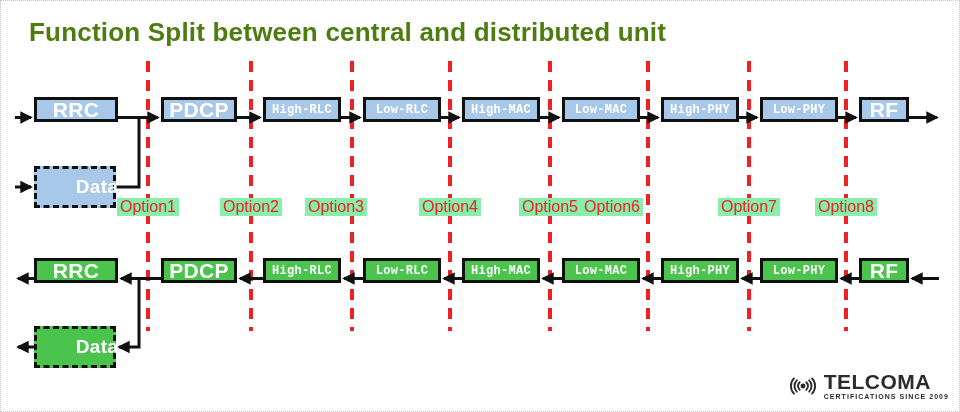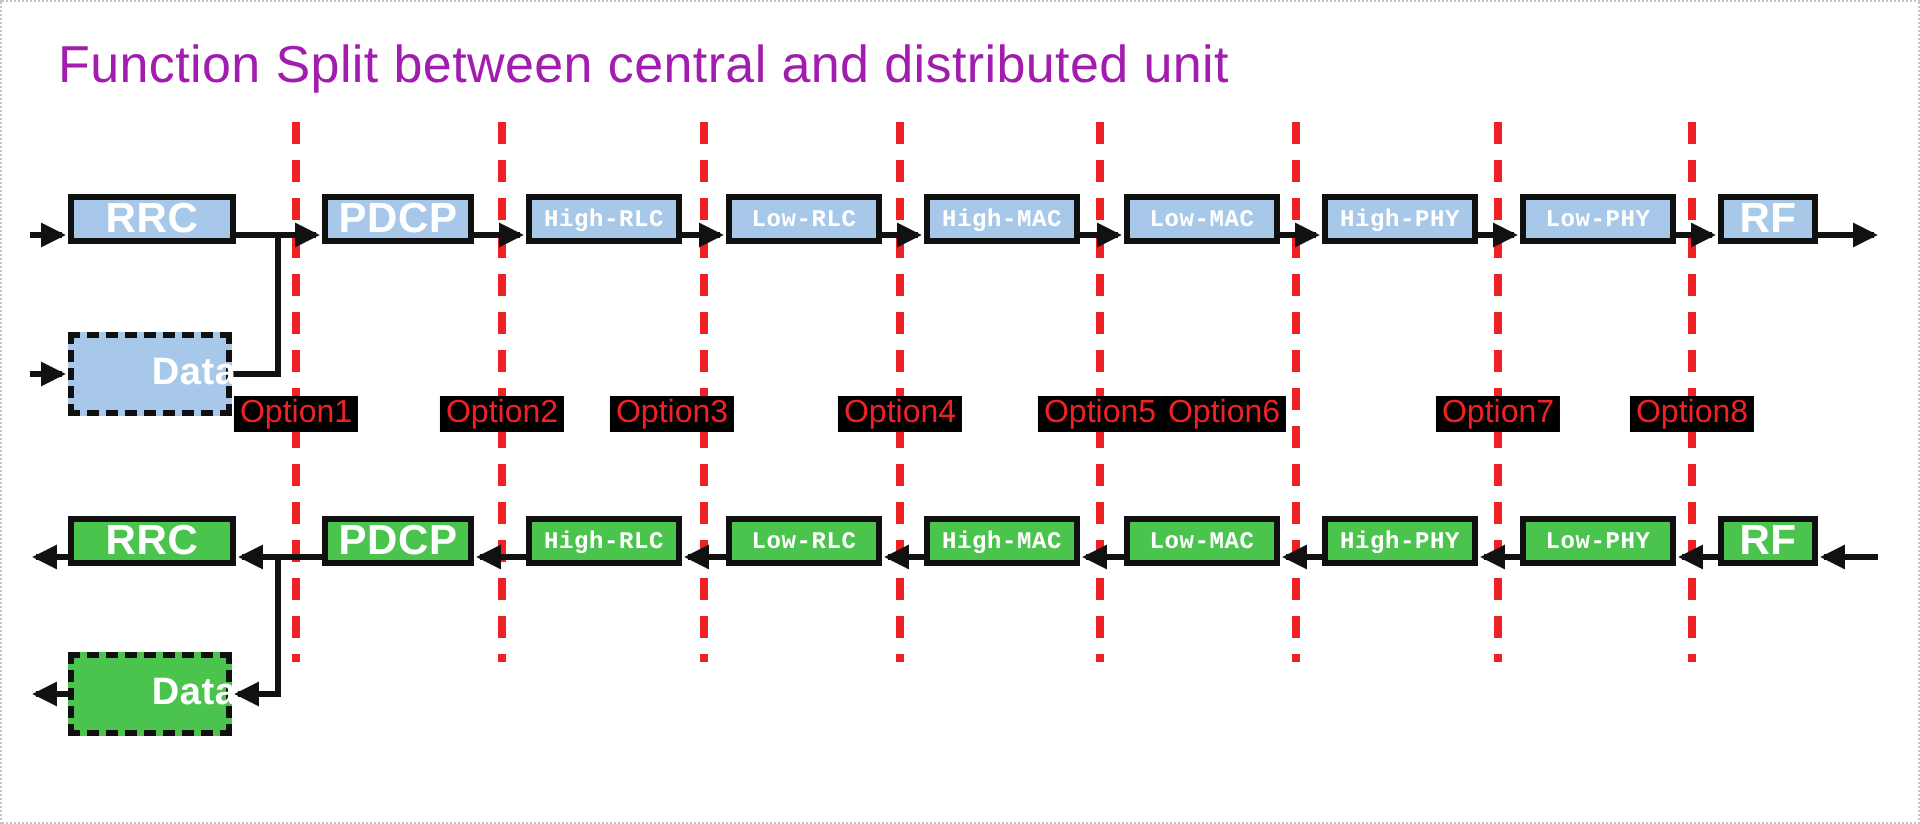--- a/index.html
+++ b/index.html
@@ -2,41 +2,41 @@
 <html><head>
 <meta charset="utf-8">
 <style>
   html,body{margin:0;padding:0;background:#fff;}
   .stage{
     position:relative;width:960px;height:412px;background:#ffffff;
     box-sizing:border-box;border:1px dotted #c4c4c4;overflow:hidden;
     font-family:"Liberation Sans",sans-serif;
   }
   .title{
-    position:absolute;left:28px;top:16px;font-size:26px;font-weight:400;
-    color:#a21caf;letter-spacing:0.2px;
+    position:absolute;left:28px;top:16px;font-size:26px;font-weight:700;
+    color:#4d7c0f;letter-spacing:0.2px;
   }
   .split-line{
     position:absolute;top:60px;height:270px;width:4px;z-index:1;
     background:repeating-linear-gradient(to bottom,#ee2125 0px,#ee2125 11px,transparent 11px,transparent 19px);
   }
   .connectors{position:absolute;left:0;top:0;z-index:2;}
   .box{
     position:absolute;height:25px;box-sizing:border-box;border:3px solid #101010;
     display:flex;align-items:center;justify-content:center;
     color:#ffffff;font-weight:700;z-index:3;letter-spacing:0.3px;
   }
   .blue{background:#a7c8e9;}
   .green{background:#4bc44d;}
   .lg{font-size:21px;}
   .sm{font-size:12px;font-family:Liberation Mono, monospace;}
   .databox{height:42px;border-style:dashed;border-width:3px;font-size:19px;padding-left:44px;}
   .option-label{
     position:absolute;top:197px;transform:translateX(-50%);z-index:3;
-    color:#ee2125;font-size:16px;background:#000000;padding:0 3px;white-space:nowrap;
+    color:#ee2125;font-size:16px;background:#86efac;padding:0 3px;white-space:nowrap;
   }
   .logo{
     position:absolute;right:10px;bottom:10px;z-index:3;display:flex;align-items:center;gap:2px;
   }
   .logo-text{display:flex;flex-direction:column;align-items:flex-start;}
   .logo-brand{font-size:21px;font-weight:700;color:#2e2a2b;letter-spacing:0.5px;line-height:20px;}
   .logo-tagline{font-size:7px;font-weight:700;color:#2e2a2b;letter-spacing:1.05px;margin-top:1px;}
 </style>
 </head>
 <body>
@@ -114,14 +114,31 @@
   <div class="box green lg" style="left:160px;top:257px;width:76px">PDCP</div>
   <div class="box green sm" style="left:262px;top:257px;width:78px">High-RLC</div>
   <div class="box green sm" style="left:362px;top:257px;width:78px">Low-RLC</div>
   <div class="box green sm" style="left:461px;top:257px;width:78px">High-MAC</div>
   <div class="box green sm" style="left:561px;top:257px;width:78px">Low-MAC</div>
   <div class="box green sm" style="left:660px;top:257px;width:78px">High-PHY</div>
   <div class="box green sm" style="left:759px;top:257px;width:78px">Low-PHY</div>
   <div class="box green lg" style="left:858px;top:257px;width:50px">RF</div>
   <div class="box green databox" style="left:33px;top:325px;width:82px">Data</div>
 
+  <div class="logo">
+    <svg width="38" height="30" viewBox="0 0 40 30">
+      <g stroke="#2e2a2b" stroke-width="2" fill="none" stroke-linecap="round">
+        <path d="M16.5,11 A5.5,5.5 0 0 0 16.5,19"></path>
+        <path d="M13.5,9  A8.5,8.5 0 0 0 13.5,21"></path>
+        <path d="M10.5,7  A11.5,11.5 0 0 0 10.5,23"></path>
+        <path d="M23.5,11 A5.5,5.5 0 0 1 23.5,19"></path>
+        <path d="M26.5,9  A8.5,8.5 0 0 1 26.5,21"></path>
+        <path d="M29.5,7  A11.5,11.5 0 0 1 29.5,23"></path>
+      </g>
+      <circle cx="20" cy="15" r="2.6" fill="#2e2a2b"></circle>
+    </svg>
+    <div class="logo-text">
+      <div class="logo-brand">TELCOMA</div>
+      <div class="logo-tagline">CERTIFICATIONS SINCE 2009</div>
+    </div>
+  </div>
 
 </div>
 
 </body></html>

